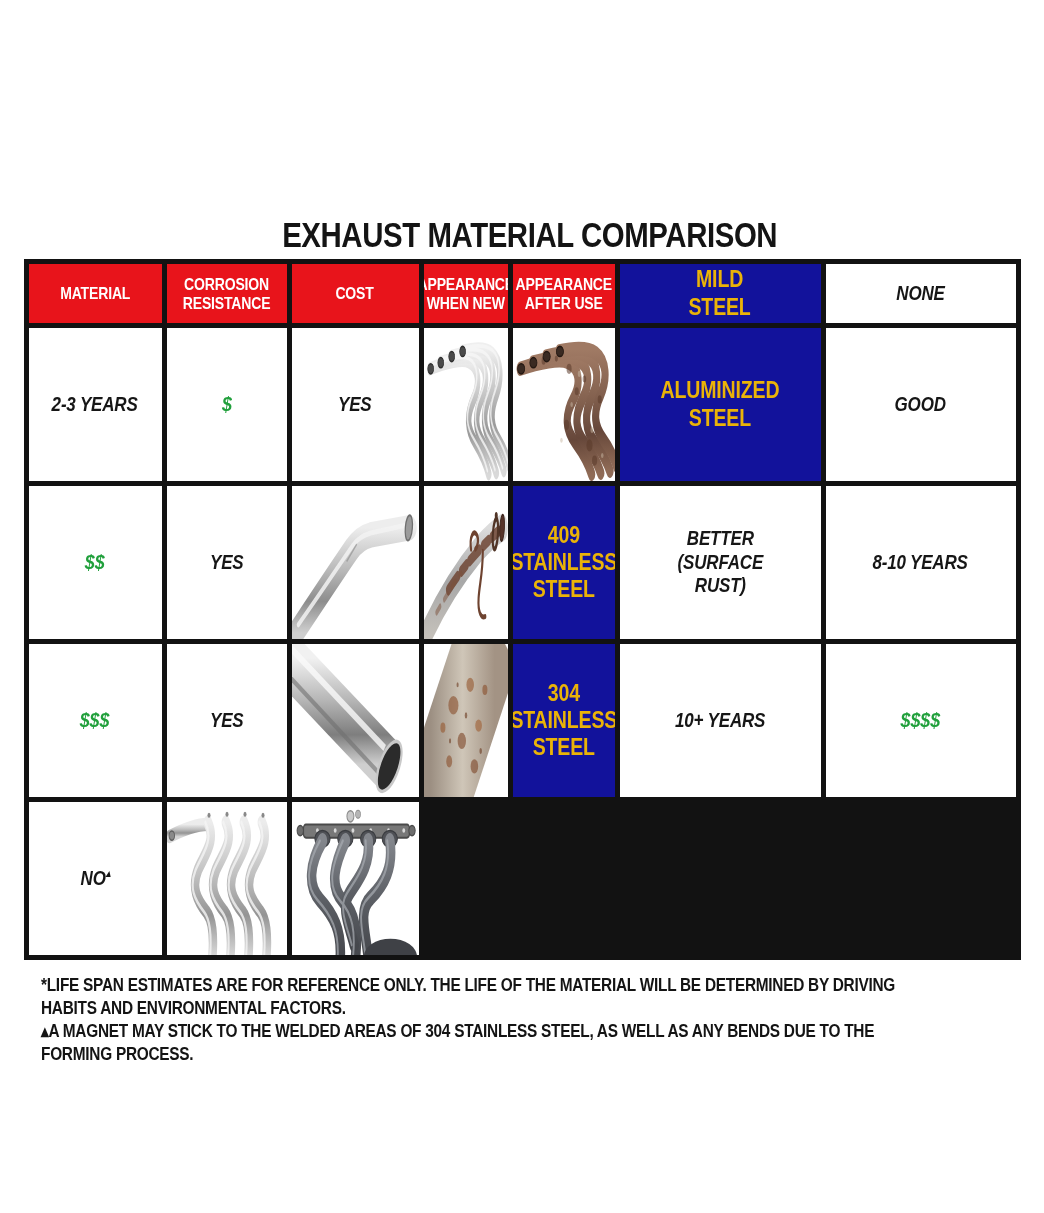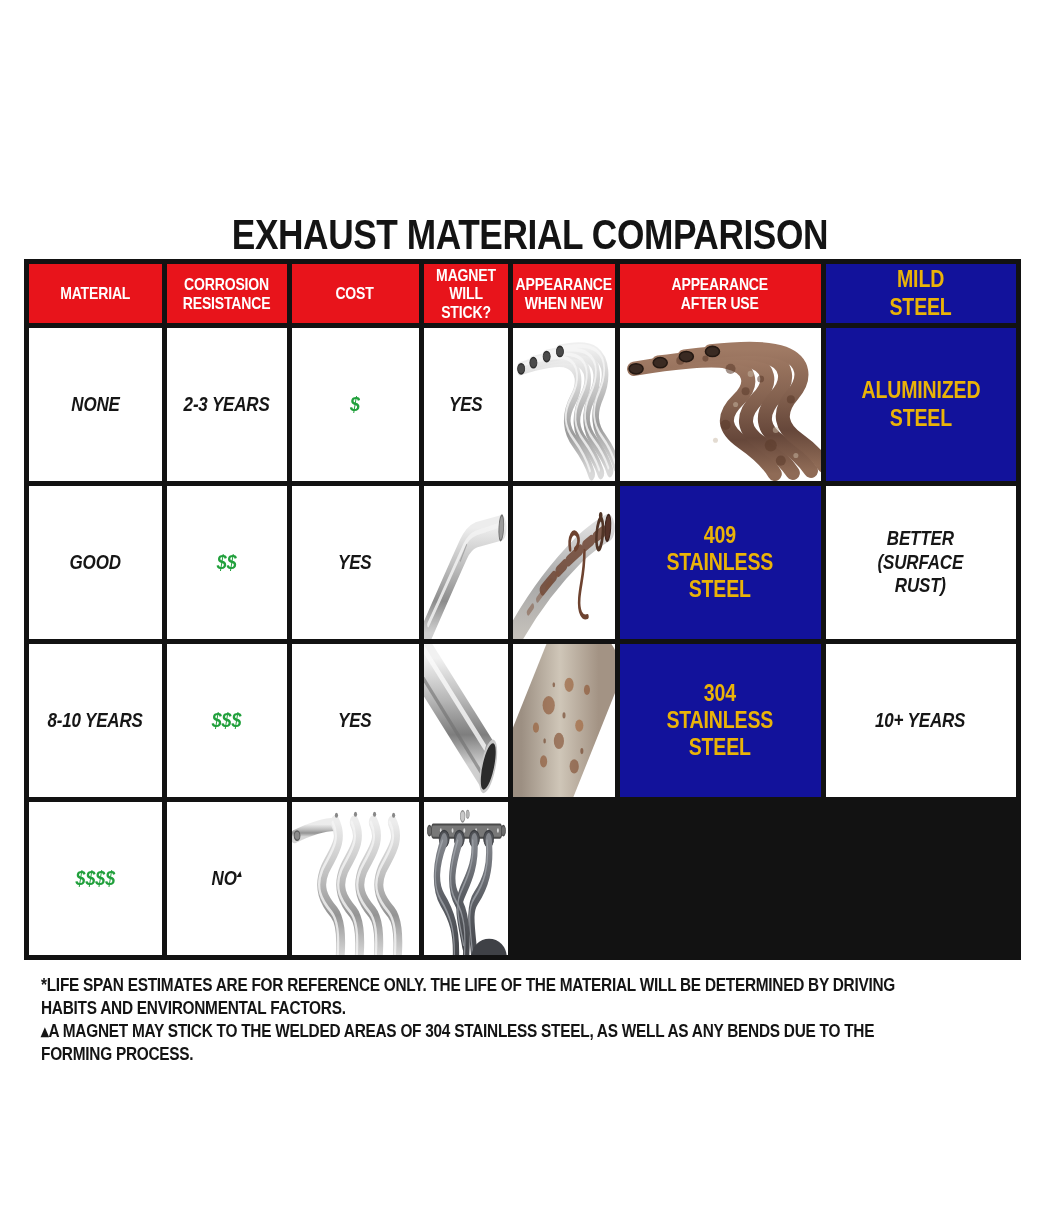--- a/index.html
+++ b/index.html
@@ -3,21 +3,21 @@
 <meta charset="utf-8">
 <style>
   html,body { margin:0; padding:0; }
   body {
     width:1044px; height:1213px; background:#ffffff; overflow:hidden;
     font-family:"Liberation Sans", sans-serif; font-weight:700;
     -webkit-font-smoothing:antialiased;
   }
   .page { width:1044px; height:1213px; position:relative; padding-top:218px; box-sizing:border-box; }
   .title {
-    text-align:center; font-size:42px; color:#141414; letter-spacing:-0.5px;
+    text-align:center; font-size:35px; color:#141414; letter-spacing:-0.5px;
     line-height:34px; margin:0 0 7px 16px;text-decoration:underline;
   }
   .title .cnd { transform:scaleX(0.84); }
   .cnd { display:inline-block; transform:scaleX(0.85); transform-origin:center; white-space:pre-line; }
   .grid {
     display:grid;
     grid-template-columns:133px 120px 127px 84px 102px 201px 190px;
     grid-template-rows:59px 153px 153px 153px 153px;
     gap:5px; padding:5px; background:#121212; width:max-content; margin:0 auto;
   }
@@ -48,24 +48,20 @@
         <span class="cnd">MATERIAL</span>
       </div>
     <div class="cell hdr">
         <span class="cnd">CORROSION
 RESISTANCE</span>
       </div>
     <div class="cell hdr">
         <span class="cnd">COST</span>
       </div>
     <div class="cell hdr">
-        <span class="cnd">MAGNET
-WILL STICK?</span>
-      </div>
-    <div class="cell hdr">
         <span class="cnd">APPEARANCE
 WHEN NEW</span>
       </div>
     <div class="cell hdr">
         <span class="cnd">APPEARANCE
 AFTER USE</span>
       </div>
 
     <div class="cell mat">
         <span class="cnd">MILD

